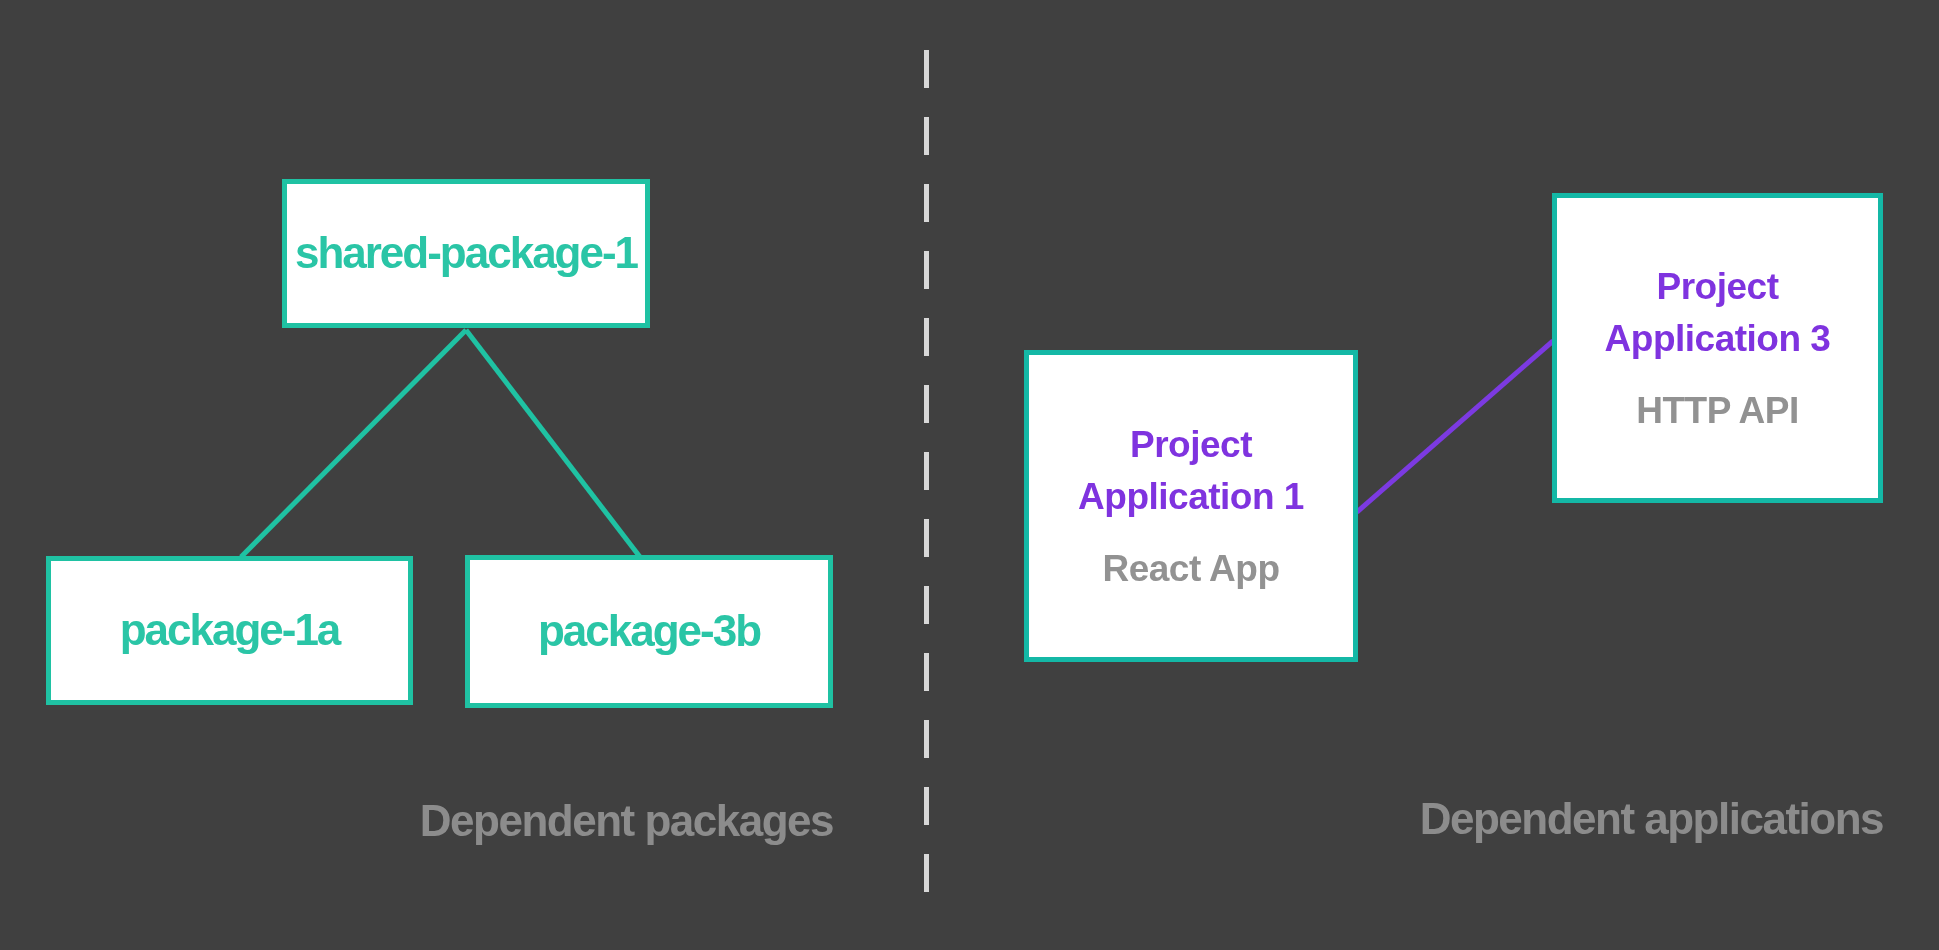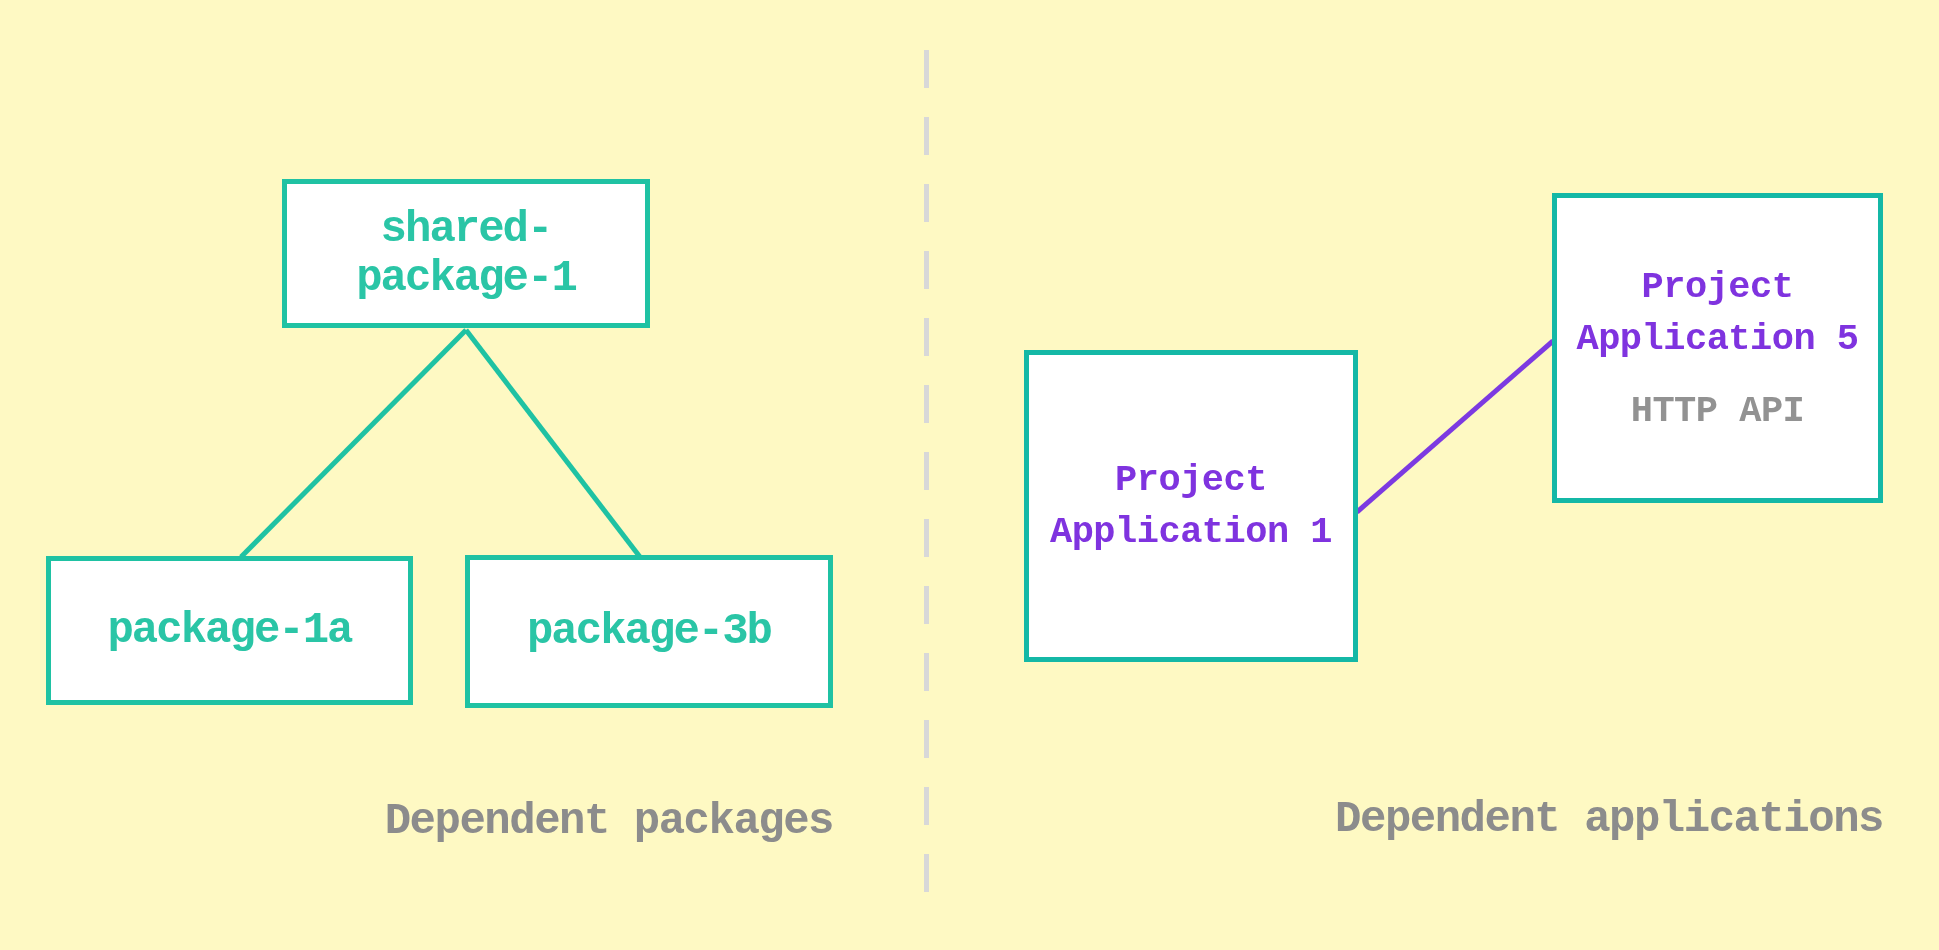--- a/index.html
+++ b/index.html
@@ -1,18 +1,18 @@
 <!DOCTYPE html>
 <html><head>
 <meta charset="utf-8">
 <style>
   html,body{margin:0;padding:0;background:#ffffff;}
   .canvas{
-    position:relative;width:1939px;height:950px;background:#fef9c3;
-    font-family:Liberation Mono, monospace;overflow:hidden;
+    position:relative;width:1939px;height:950px;background:#404040;
+    font-family:Liberation Sans, sans-serif;overflow:hidden;
   }
   svg.edges{position:absolute;left:0;top:0;}
   .divider{
     position:absolute;left:924px;top:50px;width:5px;height:851px;
     background:repeating-linear-gradient(to bottom,#d8d8d8 0px,#d8d8d8 38px,transparent 38px,transparent 67px);
   }
   .box{
     position:absolute;background:#ffffff;box-sizing:border-box;
     display:flex;flex-direction:column;align-items:center;justify-content:center;
     text-align:center;
@@ -64,23 +64,24 @@
 
   <div class="box pkg-box pos-child-b">
     <span class="pkg-label">package-3b</span>
   </div>
 
   <div class="caption pos-caption-left">Dependent packages</div>
 
   <div class="box app-box pos-app1">
     <div class="app-title">Project</div>
     <div class="app-title">Application 1</div>
+    <div class="app-subtitle">React App</div>
   </div>
 
   <div class="box app-box pos-app2">
     <div class="app-title">Project</div>
-    <div class="app-title">Application 5</div>
+    <div class="app-title">Application 3</div>
     <div class="app-subtitle">HTTP API</div>
   </div>
 
   <div class="caption pos-caption-right">Dependent applications</div>
 
 </div>
 
 </body></html>

